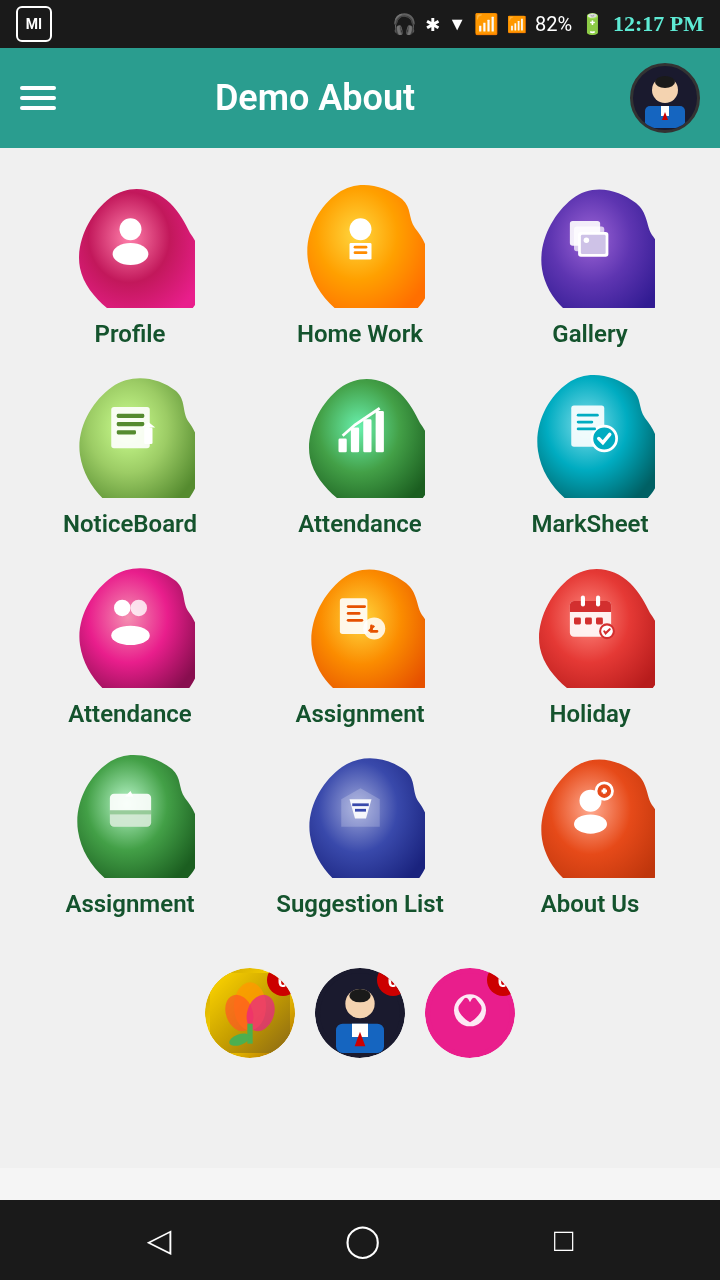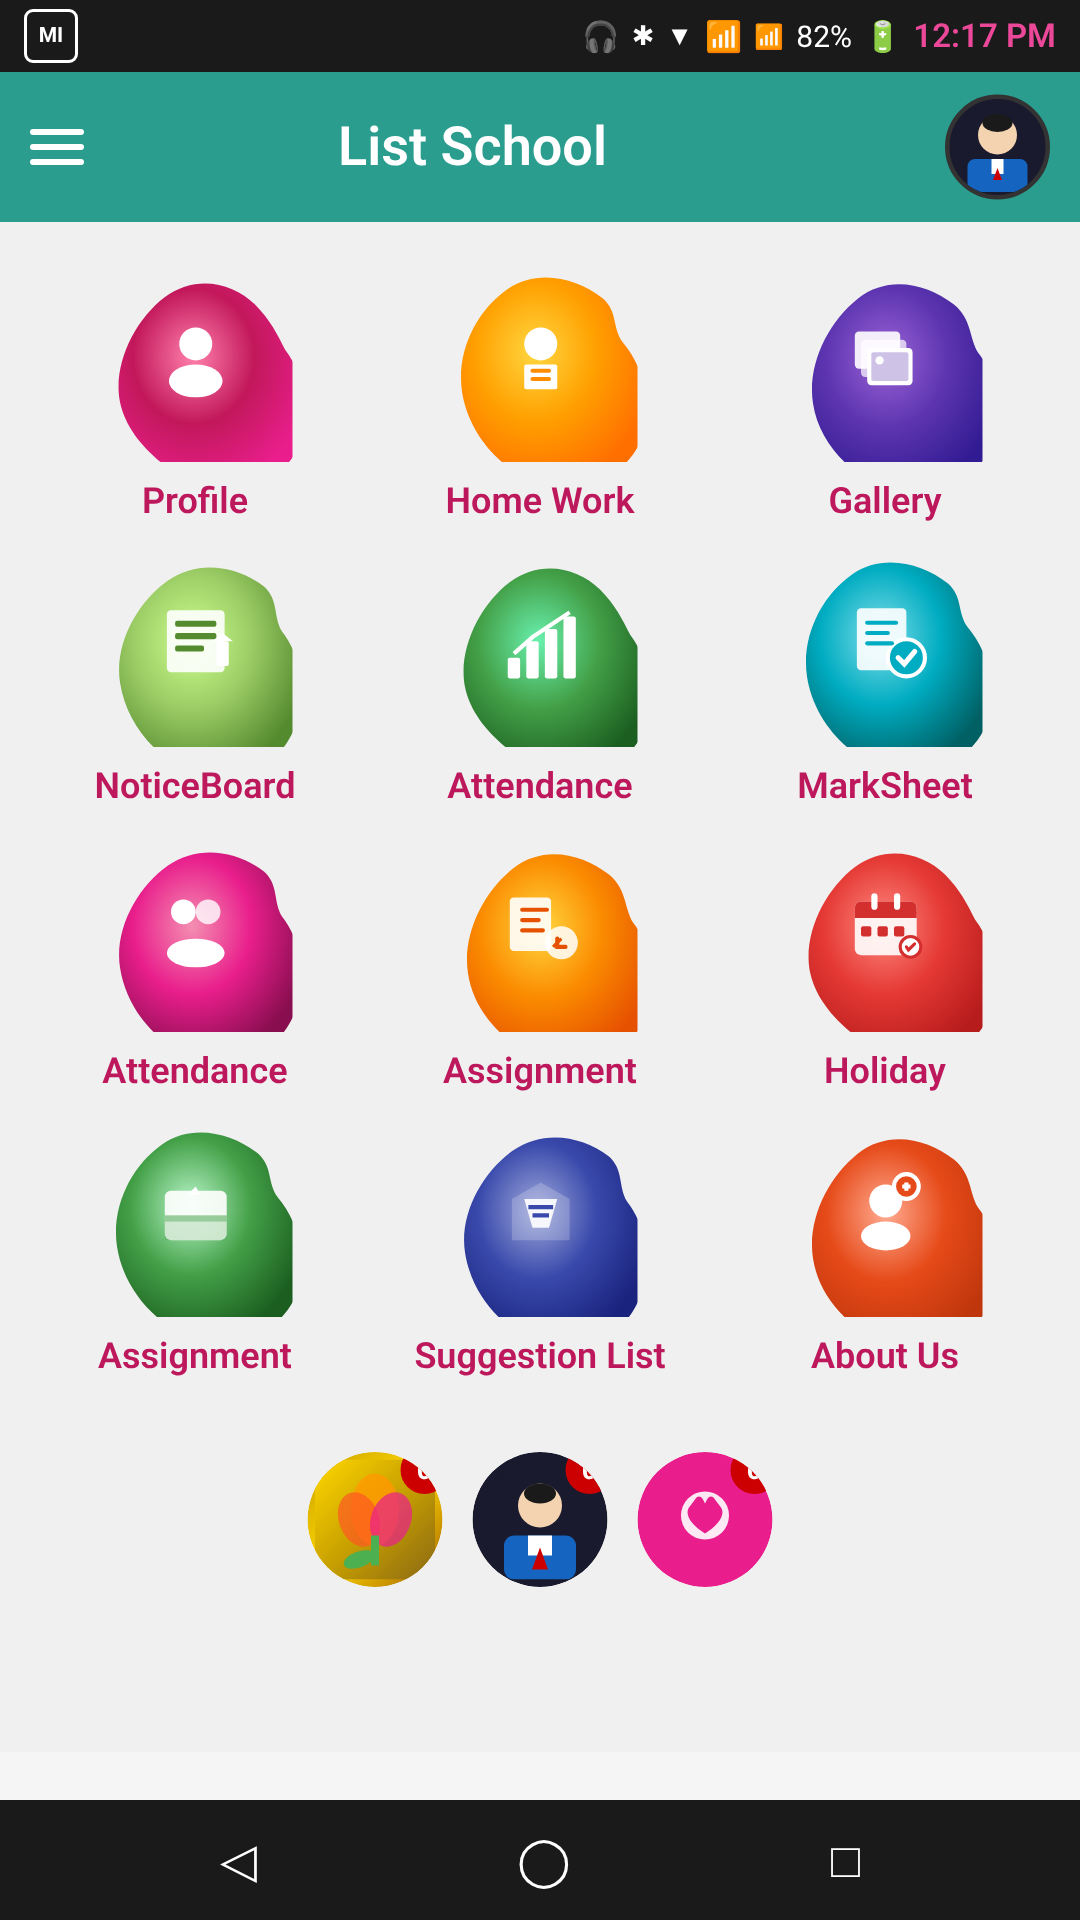--- a/index.html
+++ b/index.html
@@ -42,21 +42,22 @@
     }
     .status-right {
       display: flex;
       align-items: center;
       gap: 8px;
       font-size: 20px;
     }
     .time-text {
       font-size: 22px;
       font-weight: 600;
-      color: #ec4899;
+      color: #5eead4;
+      font-family: Liberation Serif, serif;
     }
 
     
     .app-bar {
       width: 100%;
       height: 100px;
       background: #2a9d8f;
       display: flex;
       align-items: center;
       padding: 0 20px;
@@ -114,21 +115,21 @@
       display: flex;
       flex-direction: column;
       align-items: center;
       gap: 12px;
       cursor: pointer;
       width: 190px;
     }
     .menu-item-label {
       font-size: 24px;
       font-weight: 600;
-      color: #be185d;
+      color: #14532d;
       text-align: center;
     }
 
     
     .blob {
       width: 130px;
       height: 130px;
       display: flex;
       align-items: center;
       justify-content: center;
@@ -244,21 +245,21 @@
     <span class="time-text">12:17 PM</span>
   </div>
 </div>
 
 <div class="app-bar">
   <div class="hamburger-icon">
     <span></span>
     <span></span>
     <span></span>
   </div>
-  <div class="app-title">List School</div>
+  <div class="app-title">Demo About</div>
   <div class="avatar-container">
     <svg class="avatar-svg" viewBox="0 0 60 60">
 
       <circle cx="30" cy="22" r="13" fill="#f4d3b0"></circle>
       <rect x="10" y="38" width="40" height="22" rx="5" fill="#1565c0"></rect>
       <circle cx="30" cy="22" r="9" fill="#f4d3b0"></circle>
 
       <ellipse cx="30" cy="14" rx="10" ry="6" fill="#1a1a1a"></ellipse>
 
       <rect x="26" y="38" width="8" height="10" fill="#ffffff"></rect>

